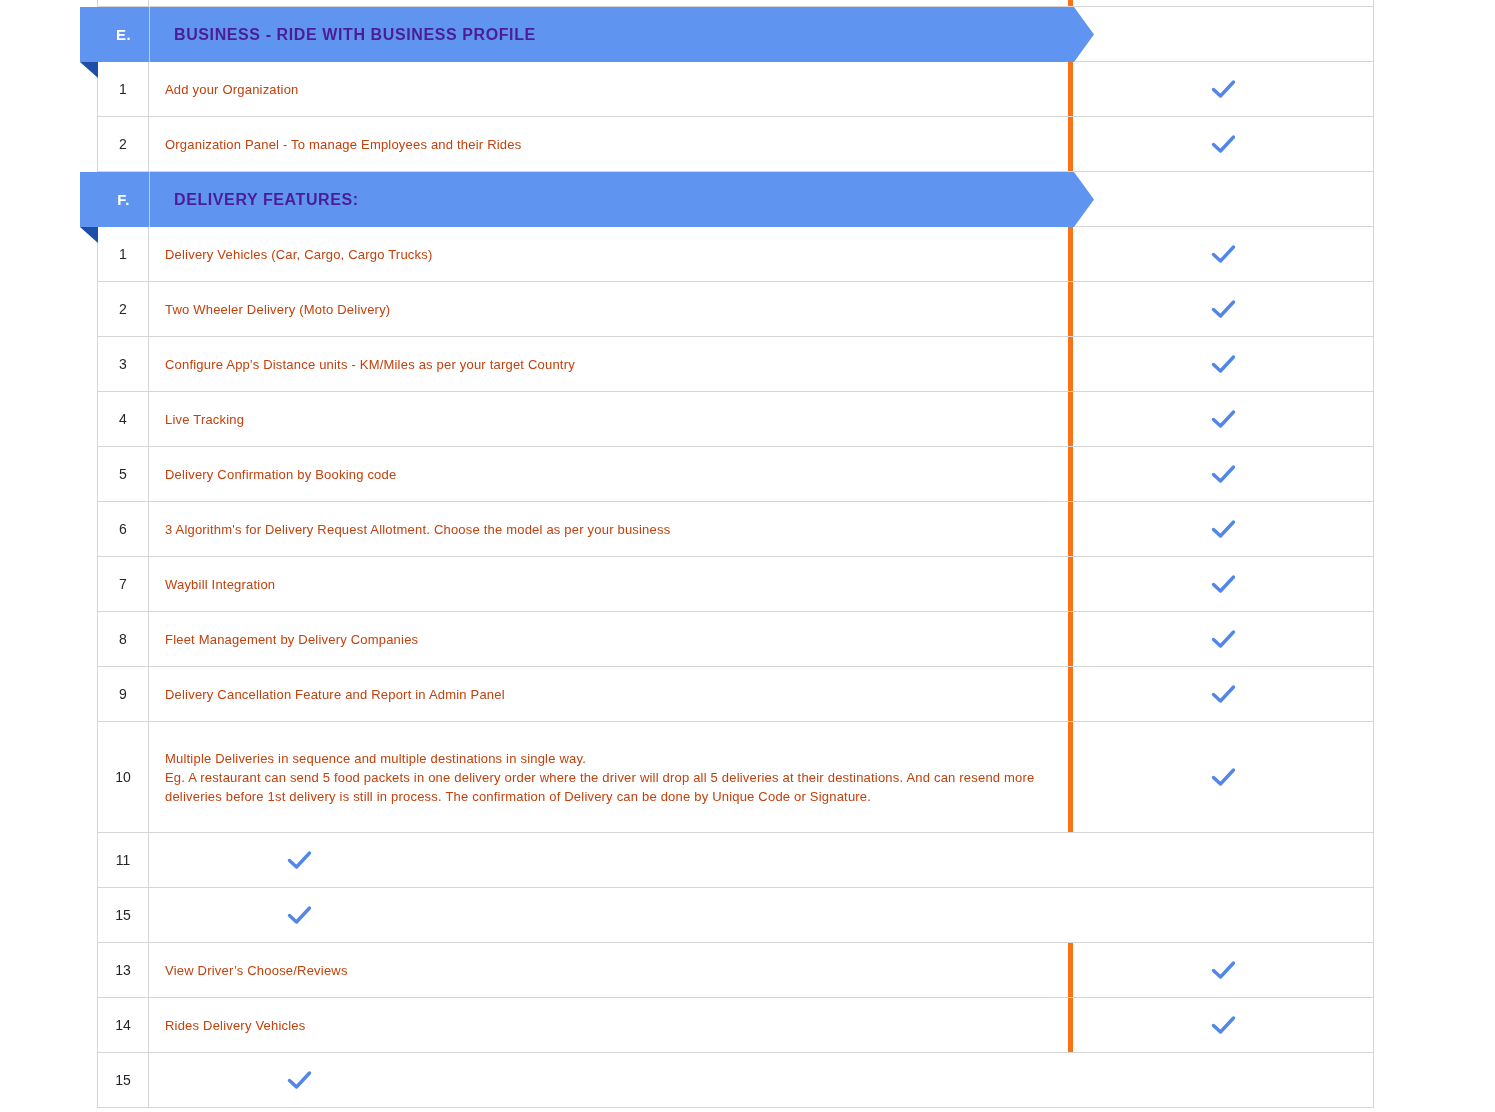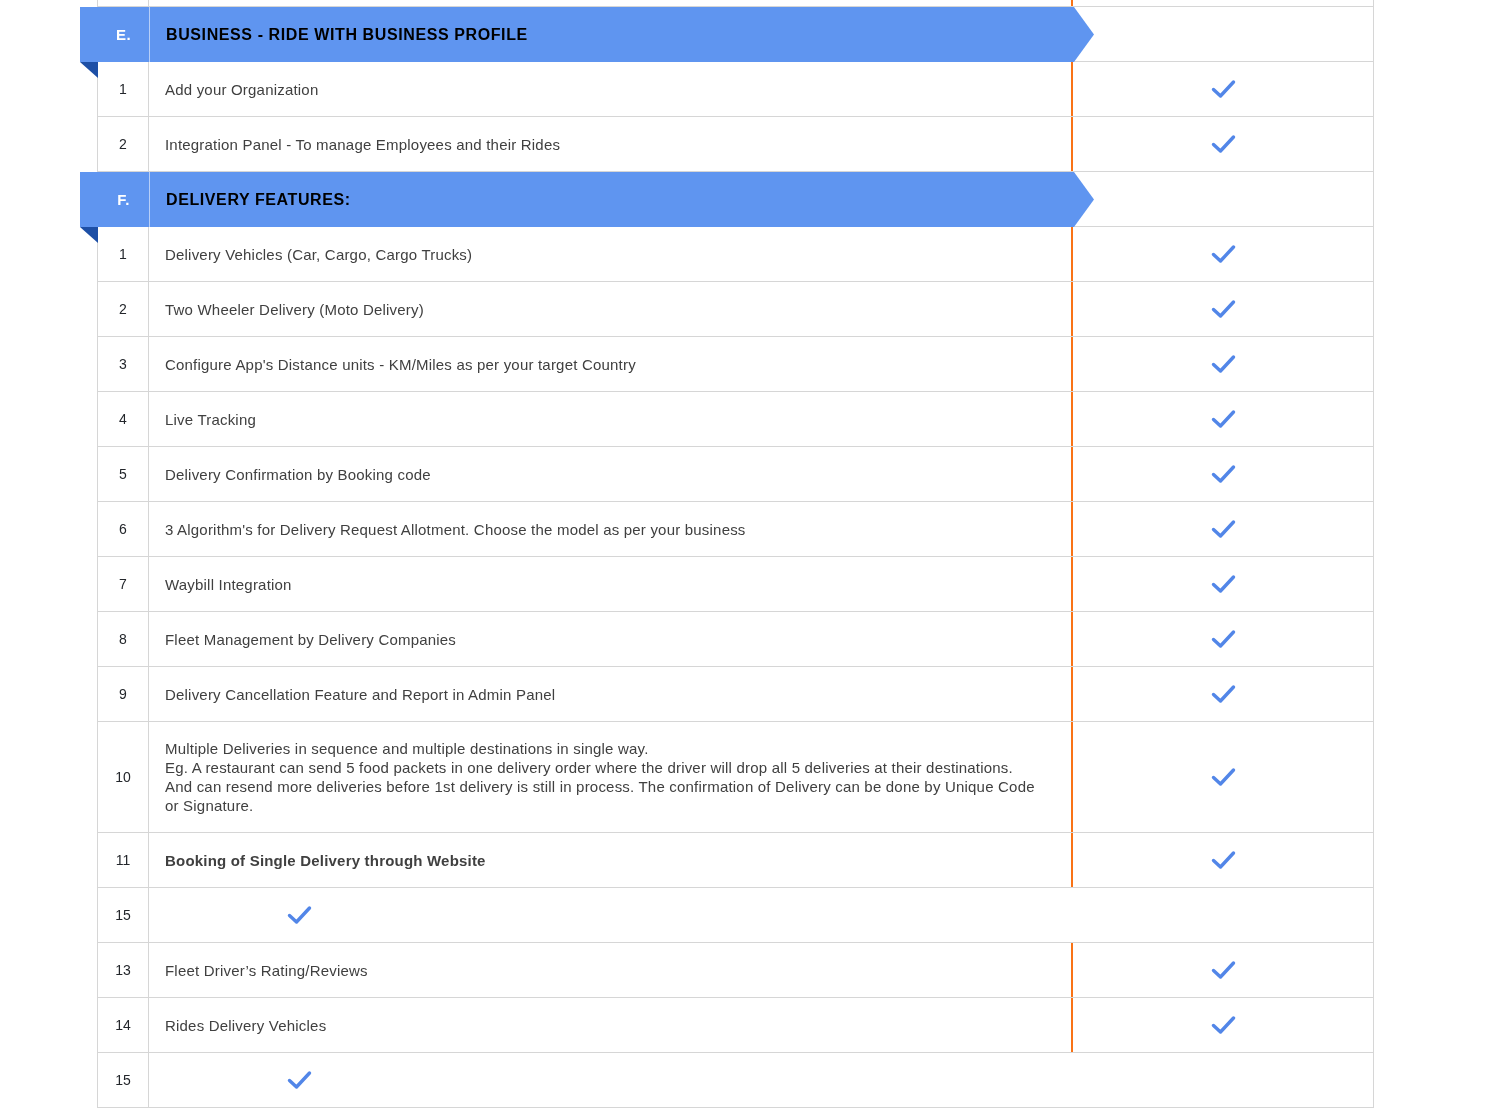--- a/index.html
+++ b/index.html
@@ -29,22 +29,22 @@
   .row.tall{height:111px;}
   .cell{box-sizing:border-box;display:flex;align-items:center;}
   .cell.num{
     width:51px;justify-content:center;
     border-right:1px solid #d6d6d6;
     font-size:14px;color:#23262b;
   }
   .cell.text{
     flex:1;
     padding:0 28px 0 16px;
-    border-right:2px solid #f97316;
-    font-size:15px;color:#404040;
+    border-right:5px solid #f97316;
+    font-size:13px;color:#c2410c;
     letter-spacing:0.2px;
     line-height:19px;
     white-space:pre-line;
   }
   .cell.text.bold{font-weight:bold;}
   .cell.check{width:300px;justify-content:center;}
   .checkmark{display:block;}
 
   
   .ribbon{
@@ -57,22 +57,22 @@
   }
   .ribbon-letter{
     margin-left:18px;width:51px;text-align:center;
     color:#ffffff;font-weight:bold;font-size:15px;letter-spacing:0.3px;
   }
   .ribbon-divider{
     width:1px;align-self:stretch;
     background:rgba(255,255,255,0.55);
   }
   .ribbon-title{
-    margin-left:16px;
-    color:#000000;font-weight:bold;font-size:16px;letter-spacing:0.6px;
+    margin-left:24px;
+    color:#4c1d95;font-weight:bold;font-size:16px;letter-spacing:0.6px;
   }
   .ribbon-fold{
     position:absolute;left:-18px;top:55px;
     width:18px;height:16px;
     background:#1d4fa6;
     clip-path:polygon(0 0, 100% 0, 100% 100%);
     z-index:3;
   }
 </style>
 </head>
@@ -103,21 +103,21 @@
       <div class="cell num">1</div>
       <div class="cell text">Add your Organization</div>
       <div class="cell check">
         <svg class="checkmark" width="27" height="20" viewBox="0 0 27 20">
             <path d="M3.5 10.5 L10.5 17 L23.5 3" fill="none" stroke="#5286e8" stroke-width="3.4" stroke-linecap="round" stroke-linejoin="round"></path>
           </svg>
       </div>
     </div>
     <div class="row">
       <div class="cell num">2</div>
-      <div class="cell text">Integration Panel - To manage Employees and their Rides</div>
+      <div class="cell text">Organization Panel - To manage Employees and their Rides</div>
       <div class="cell check">
         <svg class="checkmark" width="27" height="20" viewBox="0 0 27 20">
             <path d="M3.5 10.5 L10.5 17 L23.5 3" fill="none" stroke="#5286e8" stroke-width="3.4" stroke-linecap="round" stroke-linejoin="round"></path>
           </svg>
       </div>
     </div>
 
     <div class="row banner-row">
       <div class="cell num"></div>
       <div class="cell text"></div>
@@ -216,38 +216,37 @@
       <div class="cell text">Multiple Deliveries in sequence and multiple destinations in single way.
 Eg. A restaurant can send 5 food packets in one delivery order where the driver will drop all 5 deliveries at their destinations. And can resend more deliveries before 1st delivery is still in process. The confirmation of Delivery can be done by Unique Code or Signature.</div>
       <div class="cell check">
         <svg class="checkmark" width="27" height="20" viewBox="0 0 27 20">
             <path d="M3.5 10.5 L10.5 17 L23.5 3" fill="none" stroke="#5286e8" stroke-width="3.4" stroke-linecap="round" stroke-linejoin="round"></path>
           </svg>
       </div>
     </div>
     <div class="row">
       <div class="cell num">11</div>
-      <div class="cell text bold">Booking of Single Delivery through Website</div>
       <div class="cell check">
         <svg class="checkmark" width="27" height="20" viewBox="0 0 27 20">
             <path d="M3.5 10.5 L10.5 17 L23.5 3" fill="none" stroke="#5286e8" stroke-width="3.4" stroke-linecap="round" stroke-linejoin="round"></path>
           </svg>
       </div>
     </div>
     <div class="row">
       <div class="cell num">15</div>
       <div class="cell check">
         <svg class="checkmark" width="27" height="20" viewBox="0 0 27 20">
             <path d="M3.5 10.5 L10.5 17 L23.5 3" fill="none" stroke="#5286e8" stroke-width="3.4" stroke-linecap="round" stroke-linejoin="round"></path>
           </svg>
       </div>
     </div>
     <div class="row">
       <div class="cell num">13</div>
-      <div class="cell text">Fleet Driver’s Rating/Reviews</div>
+      <div class="cell text">View Driver’s Choose/Reviews</div>
       <div class="cell check">
         <svg class="checkmark" width="27" height="20" viewBox="0 0 27 20">
             <path d="M3.5 10.5 L10.5 17 L23.5 3" fill="none" stroke="#5286e8" stroke-width="3.4" stroke-linecap="round" stroke-linejoin="round"></path>
           </svg>
       </div>
     </div>
     <div class="row">
       <div class="cell num">14</div>
       <div class="cell text">Rides Delivery Vehicles</div>
       <div class="cell check">

